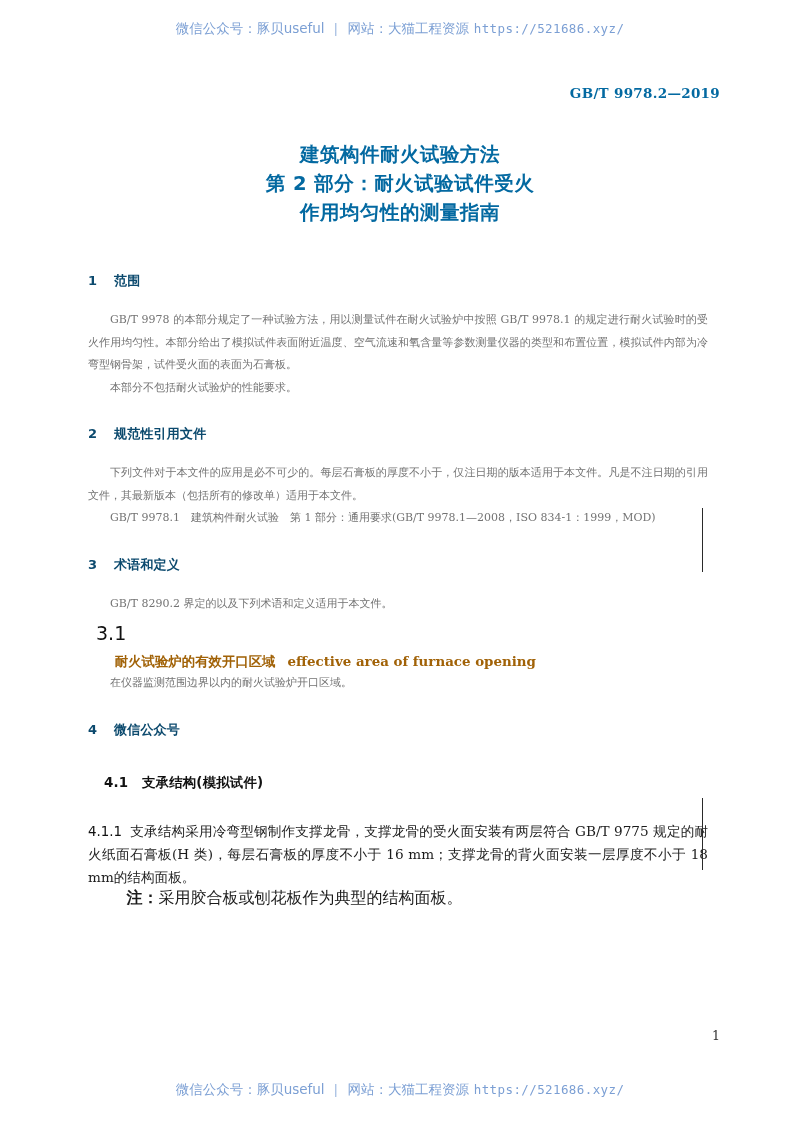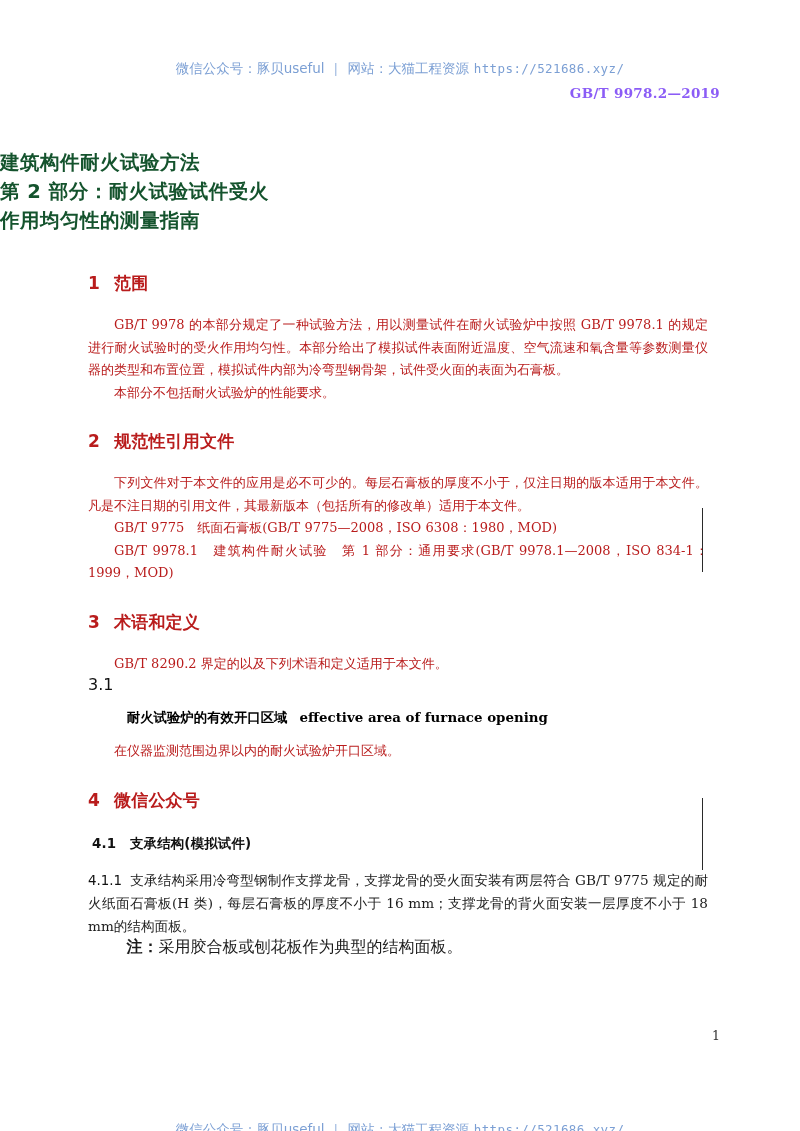--- a/index.html
+++ b/index.html
@@ -24,109 +24,109 @@
   .watermark {
     position: absolute;
     left: 0;
     width: 800px;
     text-align: center;
     color: #7b9fd4;
     font-family: "DejaVu Serif", "Liberation Serif", serif;
     font-size: 13.5px;
     letter-spacing: .4px;
     white-space: nowrap;
-    margin-top: 40px;
   }
   .watermark .wm-cn { font-family: "DejaVu Sans", "Liberation Sans", sans-serif; letter-spacing: 0; }
   .watermark .wm-sep { padding: 0 9px; color: #9ab6de; }
   .watermark .wm-url { font-family: "DejaVu Sans Mono", "Liberation Mono", monospace; font-size: 12.5px; }
   .watermark-top { top: 20px; }
   .watermark-bottom { top: 1081px; }
 
   
   .std-header {
     position: absolute;
     top: 85px;
     right: 80px;
     font-family: "DejaVu Serif", "Liberation Serif", serif;
     font-weight: bold;
     font-size: 13.5px;
     letter-spacing: .3px;
-    color: #8b5cf6;
+    color: #0369a1;
   }
 
   
   .doc-title {
     position: absolute;
-    top: 148px;
+    top: 140px;
     left: 0;
     width: 800px;
+    text-align: center;
     font-family: "DejaVu Sans", "Liberation Sans", sans-serif;
     font-weight: bold;
     font-size: 19.5px;
     line-height: 29px;
     letter-spacing: .5px;
-    color: #14532d;
+    color: #0369a1;
   }
   .doc-title .tl { display: block; }
 
   
   .content {
     position: absolute;
     top: 272px;
     left: 88px;
     width: 620px;
   }
 
   h2.sec {
     font-family: "DejaVu Sans", "Liberation Sans", sans-serif;
     font-weight: bold;
-    font-size: 17px;
+    font-size: 13px;
     margin: 0;
     padding: 0;
-    color: #b91c1c;
+    color: #0c4a6e;
     letter-spacing: .2px;
   }
   h2.sec .num { display: inline-block; min-width: 26px; }
 
   h3.subsec {
     font-family: "DejaVu Sans", "Liberation Sans", sans-serif;
     font-weight: bold;
     font-size: 13.4px;
-    margin: 4px;
+    margin: 16px;
     padding: 0;
     color: #111;
     letter-spacing: .2px;
   }
   h3.subsec .num { display: inline-block; min-width: 38px; }
 
   p.body {
     margin: 0;
-    font-size: 13px;
+    font-size: 11px;
     line-height: 22.5px;
     text-align: justify;
     text-justify: inter-ideograph;
-    color: #b91c1c;
+    color: #737373;
   }
   p.indent { text-indent: 2em; }
 
   .clause-no {
     font-family: "DejaVu Sans", "Liberation Sans", sans-serif;
-    font-size: 16px;
+    font-size: 19px;
     color: #111;
-    margin: 0;
+    margin: 8px;
     line-height: 20px;
   }
 
   .term-line {
     font-family: "DejaVu Sans", "Liberation Sans", sans-serif;
     font-weight: bold;
     font-size: 13.4px;
-    color: #000000;
-    margin: 12px;
+    color: #a16207;
+    margin: 0;
     padding-left: 2em;
     line-height: 21px;
   }
   .term-line .term-en {
     font-family: "DejaVu Serif", "Liberation Serif", serif;
     font-weight: bold;
     padding-left: 12px;
   }
 
   p.numbered {
@@ -203,21 +203,20 @@
     <p class="body indent">GB/T 9978 的本部分规定了一种试验方法，用以测量试件在耐火试验炉中按照 GB/T 9978.1 的规定进行耐火试验时的受火作用均匀性。本部分给出了模拟试件表面附近温度、空气流速和氧含量等参数测量仪器的类型和布置位置，模拟试件内部为冷弯型钢骨架，试件受火面的表面为石膏板。</p>
     <p class="body indent">本部分不包括耐火试验炉的性能要求。</p>
 
     <div class="sp-l"></div>
 
     <h2 class="sec">
       <span class="num">2</span><span>规范性引用文件</span>
     </h2>
     <div class="sp-m"></div>
     <p class="body indent">下列文件对于本文件的应用是必不可少的。每层石膏板的厚度不小于，仅注日期的版本适用于本文件。凡是不注日期的引用文件，其最新版本（包括所有的修改单）适用于本文件。</p>
-    <p class="body indent">GB/T 9775　纸面石膏板(GB/T 9775—2008，ISO 6308：1980，MOD)</p>
     <p class="body indent">GB/T 9978.1　建筑构件耐火试验　第 1 部分：通用要求(GB/T 9978.1—2008，ISO 834-1：1999，MOD)</p>
 
     <div class="sp-l"></div>
 
     <h2 class="sec">
       <span class="num">3</span><span>术语和定义</span>
     </h2>
     <div class="sp-m"></div>
     <p class="body indent">GB/T 8290.2 界定的以及下列术语和定义适用于本文件。</p>
     <p class="clause-no">3.1</p>

